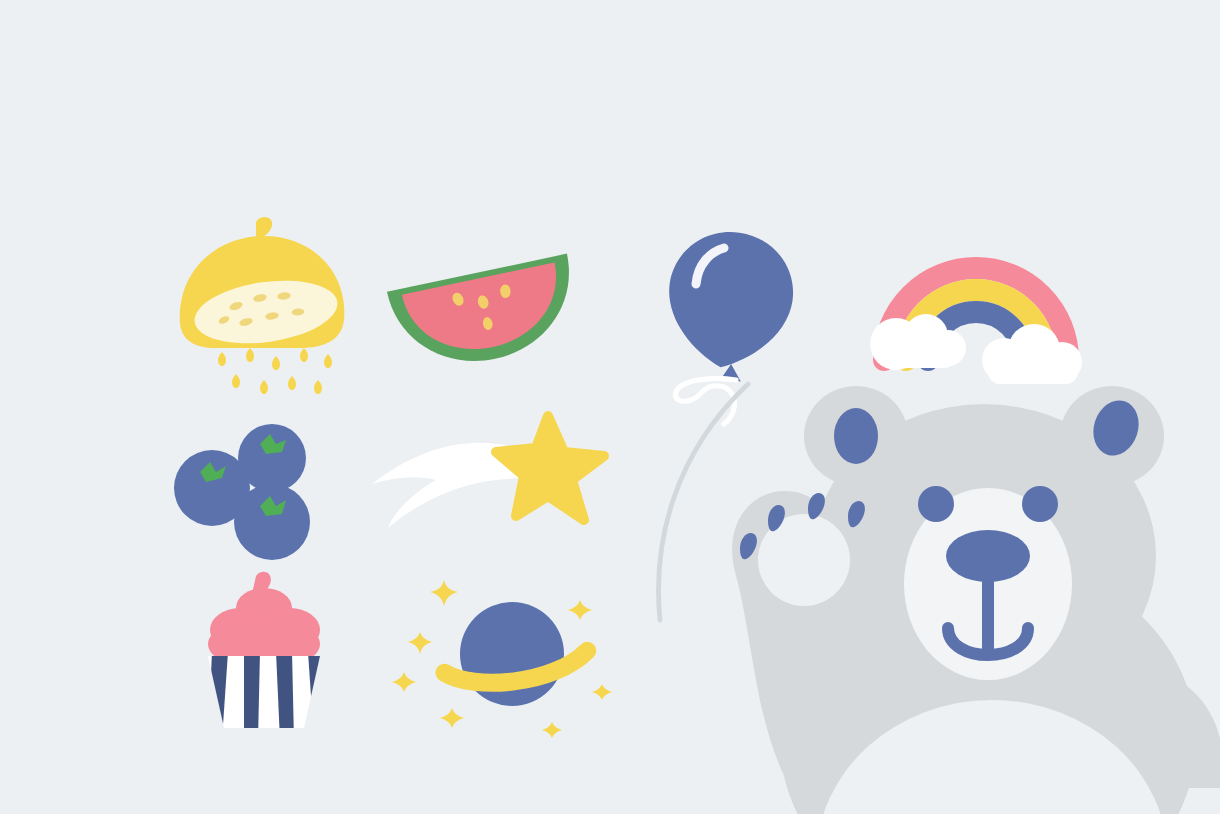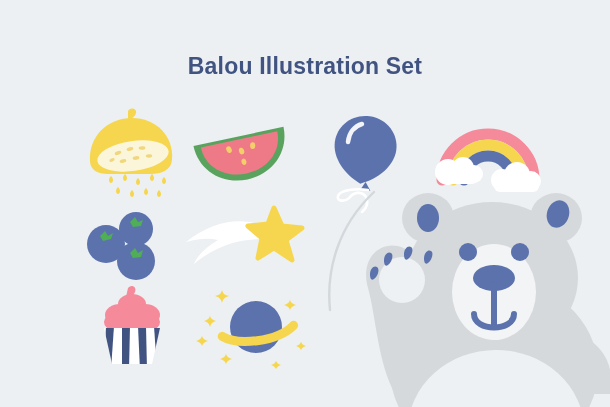--- a/index.html
+++ b/index.html
@@ -35,21 +35,20 @@
   .art {
     position: absolute;
   }
   svg { display: block; overflow: visible; }
 </style>
 </head>
 <body>
 
 <div id="canvas">
 
-  <div id="title">Balou Illustration Set</div>
 
   <div class="art" style="left:78px; top:108px;">
     <svg width="110" height="92" viewBox="0 0 110 92">
       <g>
         <path d="M12 54 C10 28 30 10 54 10 C78 10 96 28 94 52 C93 62 84 66 72 66 L30 66 C19 66 13 62 12 54 Z" fill="#f6d64f"></path>
         <path d="M50 3 C52 -1 59 0 58 5 C57 9 52 12 50 11 Z" fill="#f6d64f"></path>
         <ellipse cx="55" cy="48" rx="36" ry="15" transform="rotate(-8 55 48)" fill="#fbf6d9"></ellipse>
         <g fill="#f0d77e">
           <ellipse cx="40" cy="45" rx="3.4" ry="1.8" transform="rotate(-20 40 45)"></ellipse>
           <ellipse cx="52" cy="41" rx="3.4" ry="1.8" transform="rotate(-12 52 41)"></ellipse>

